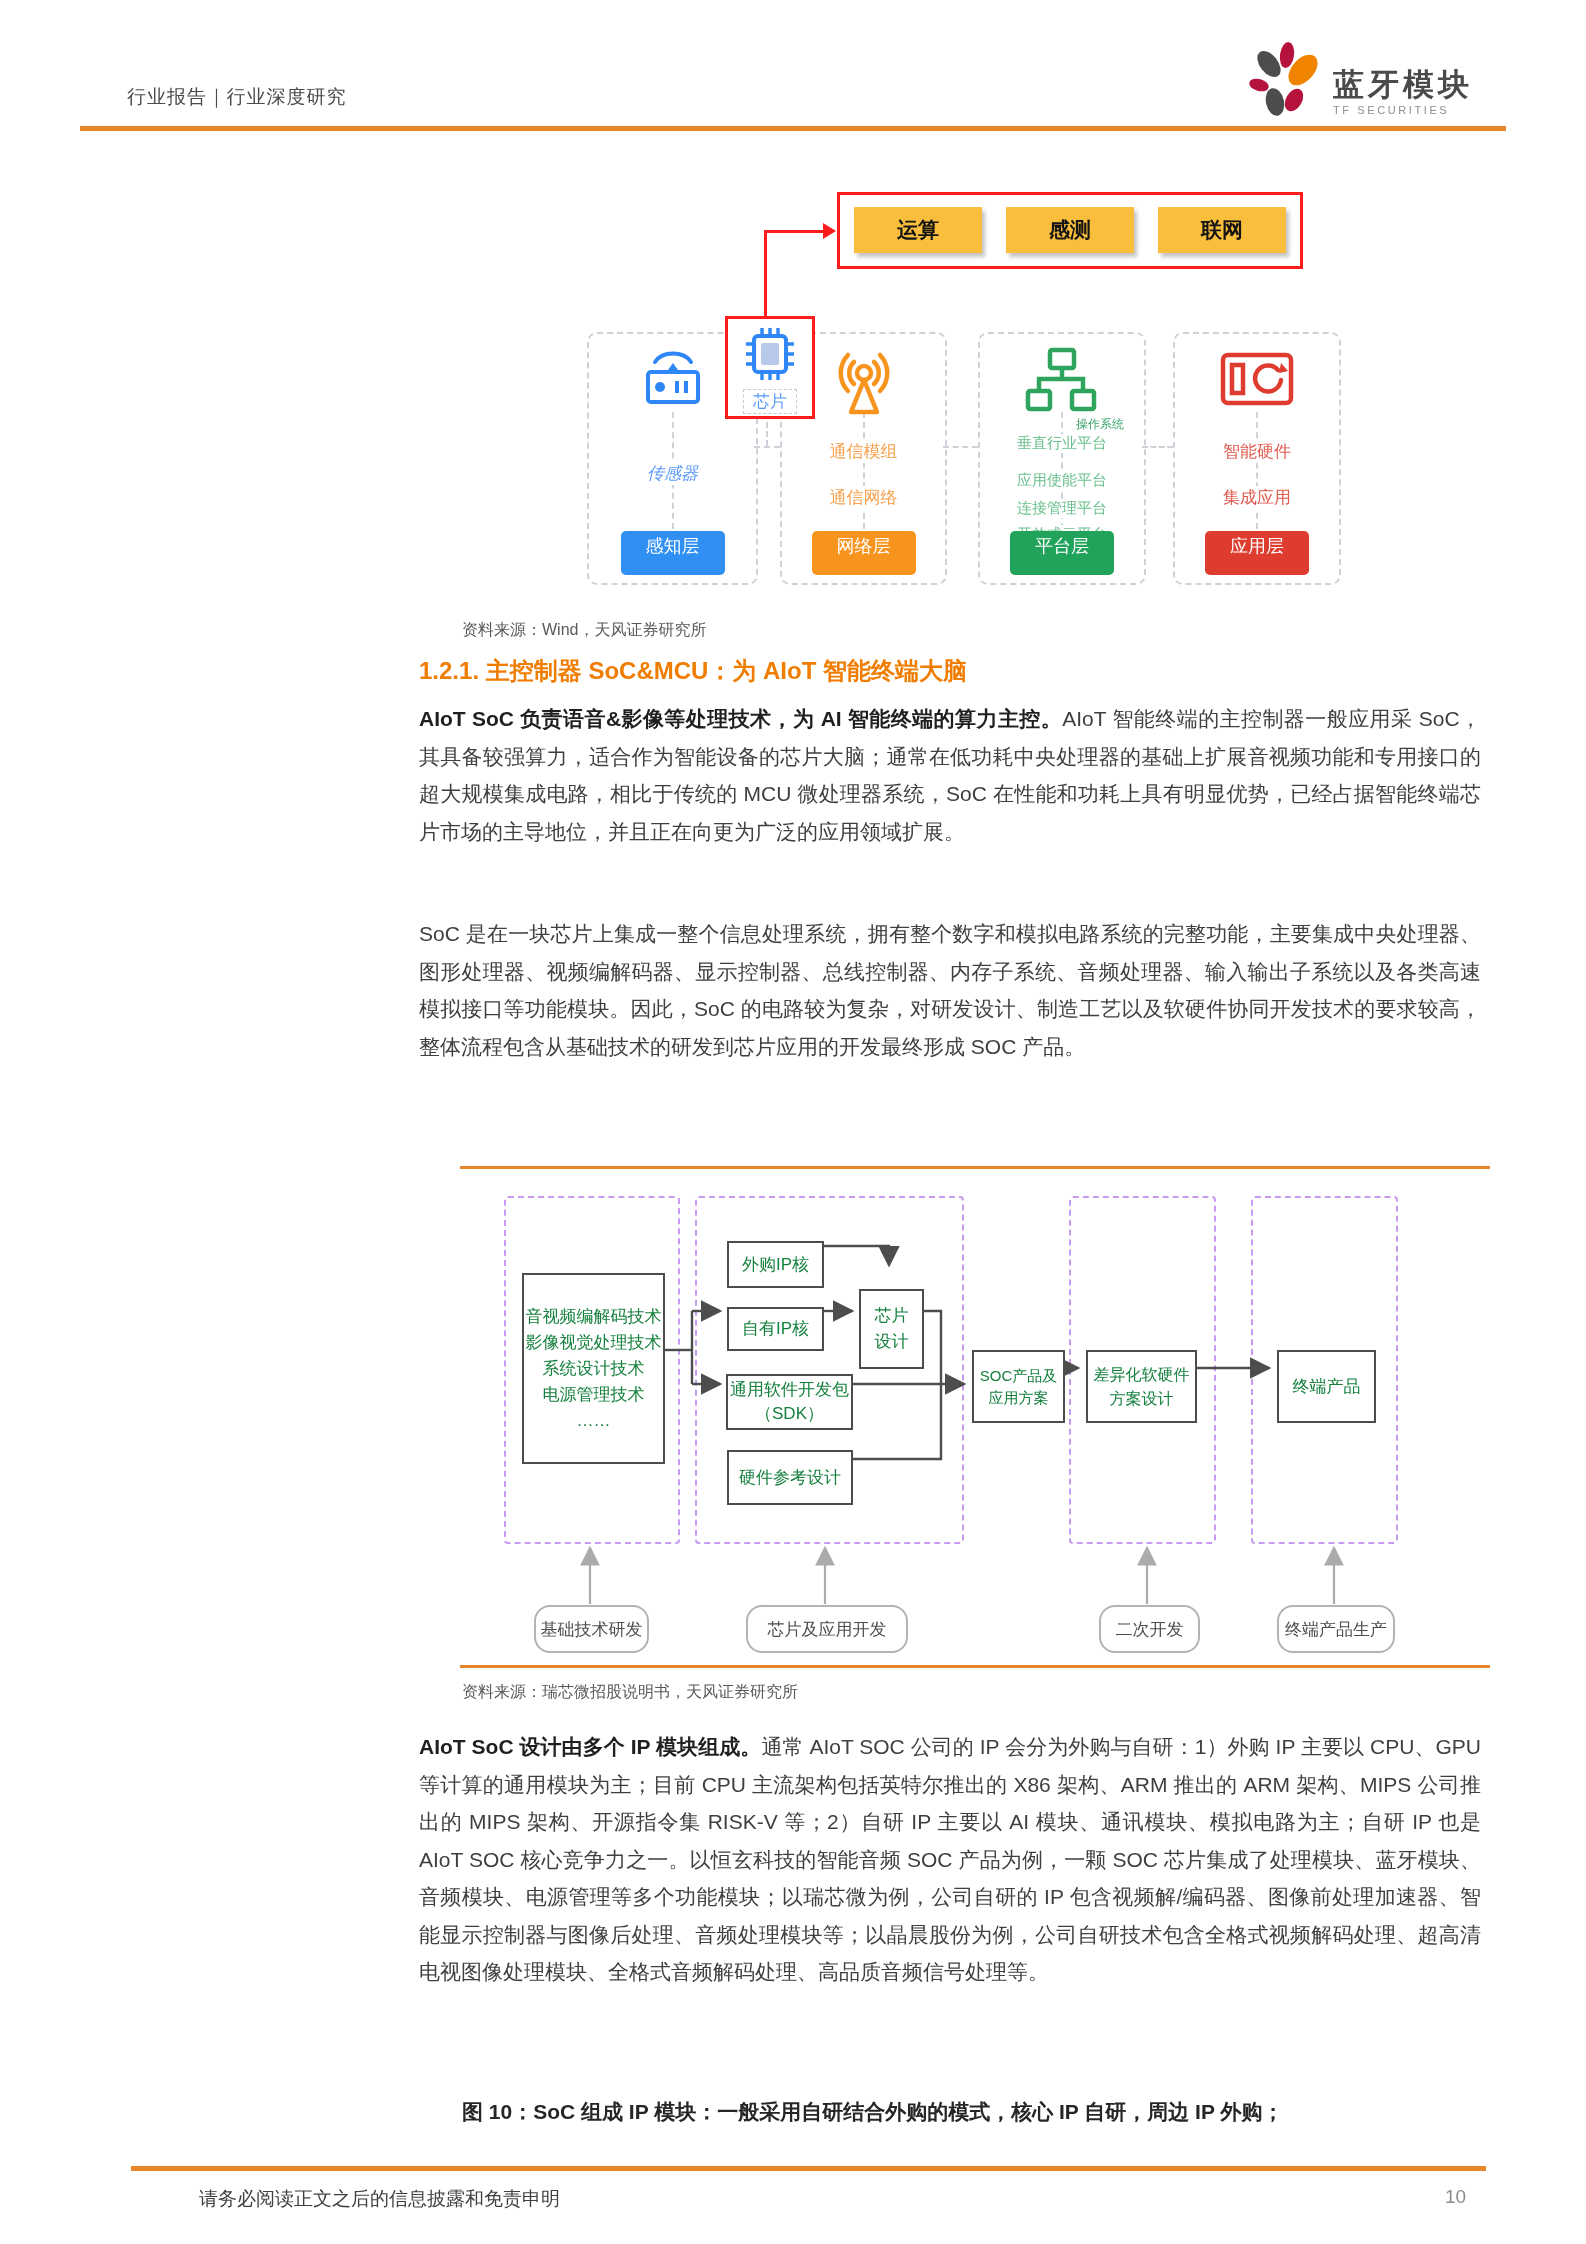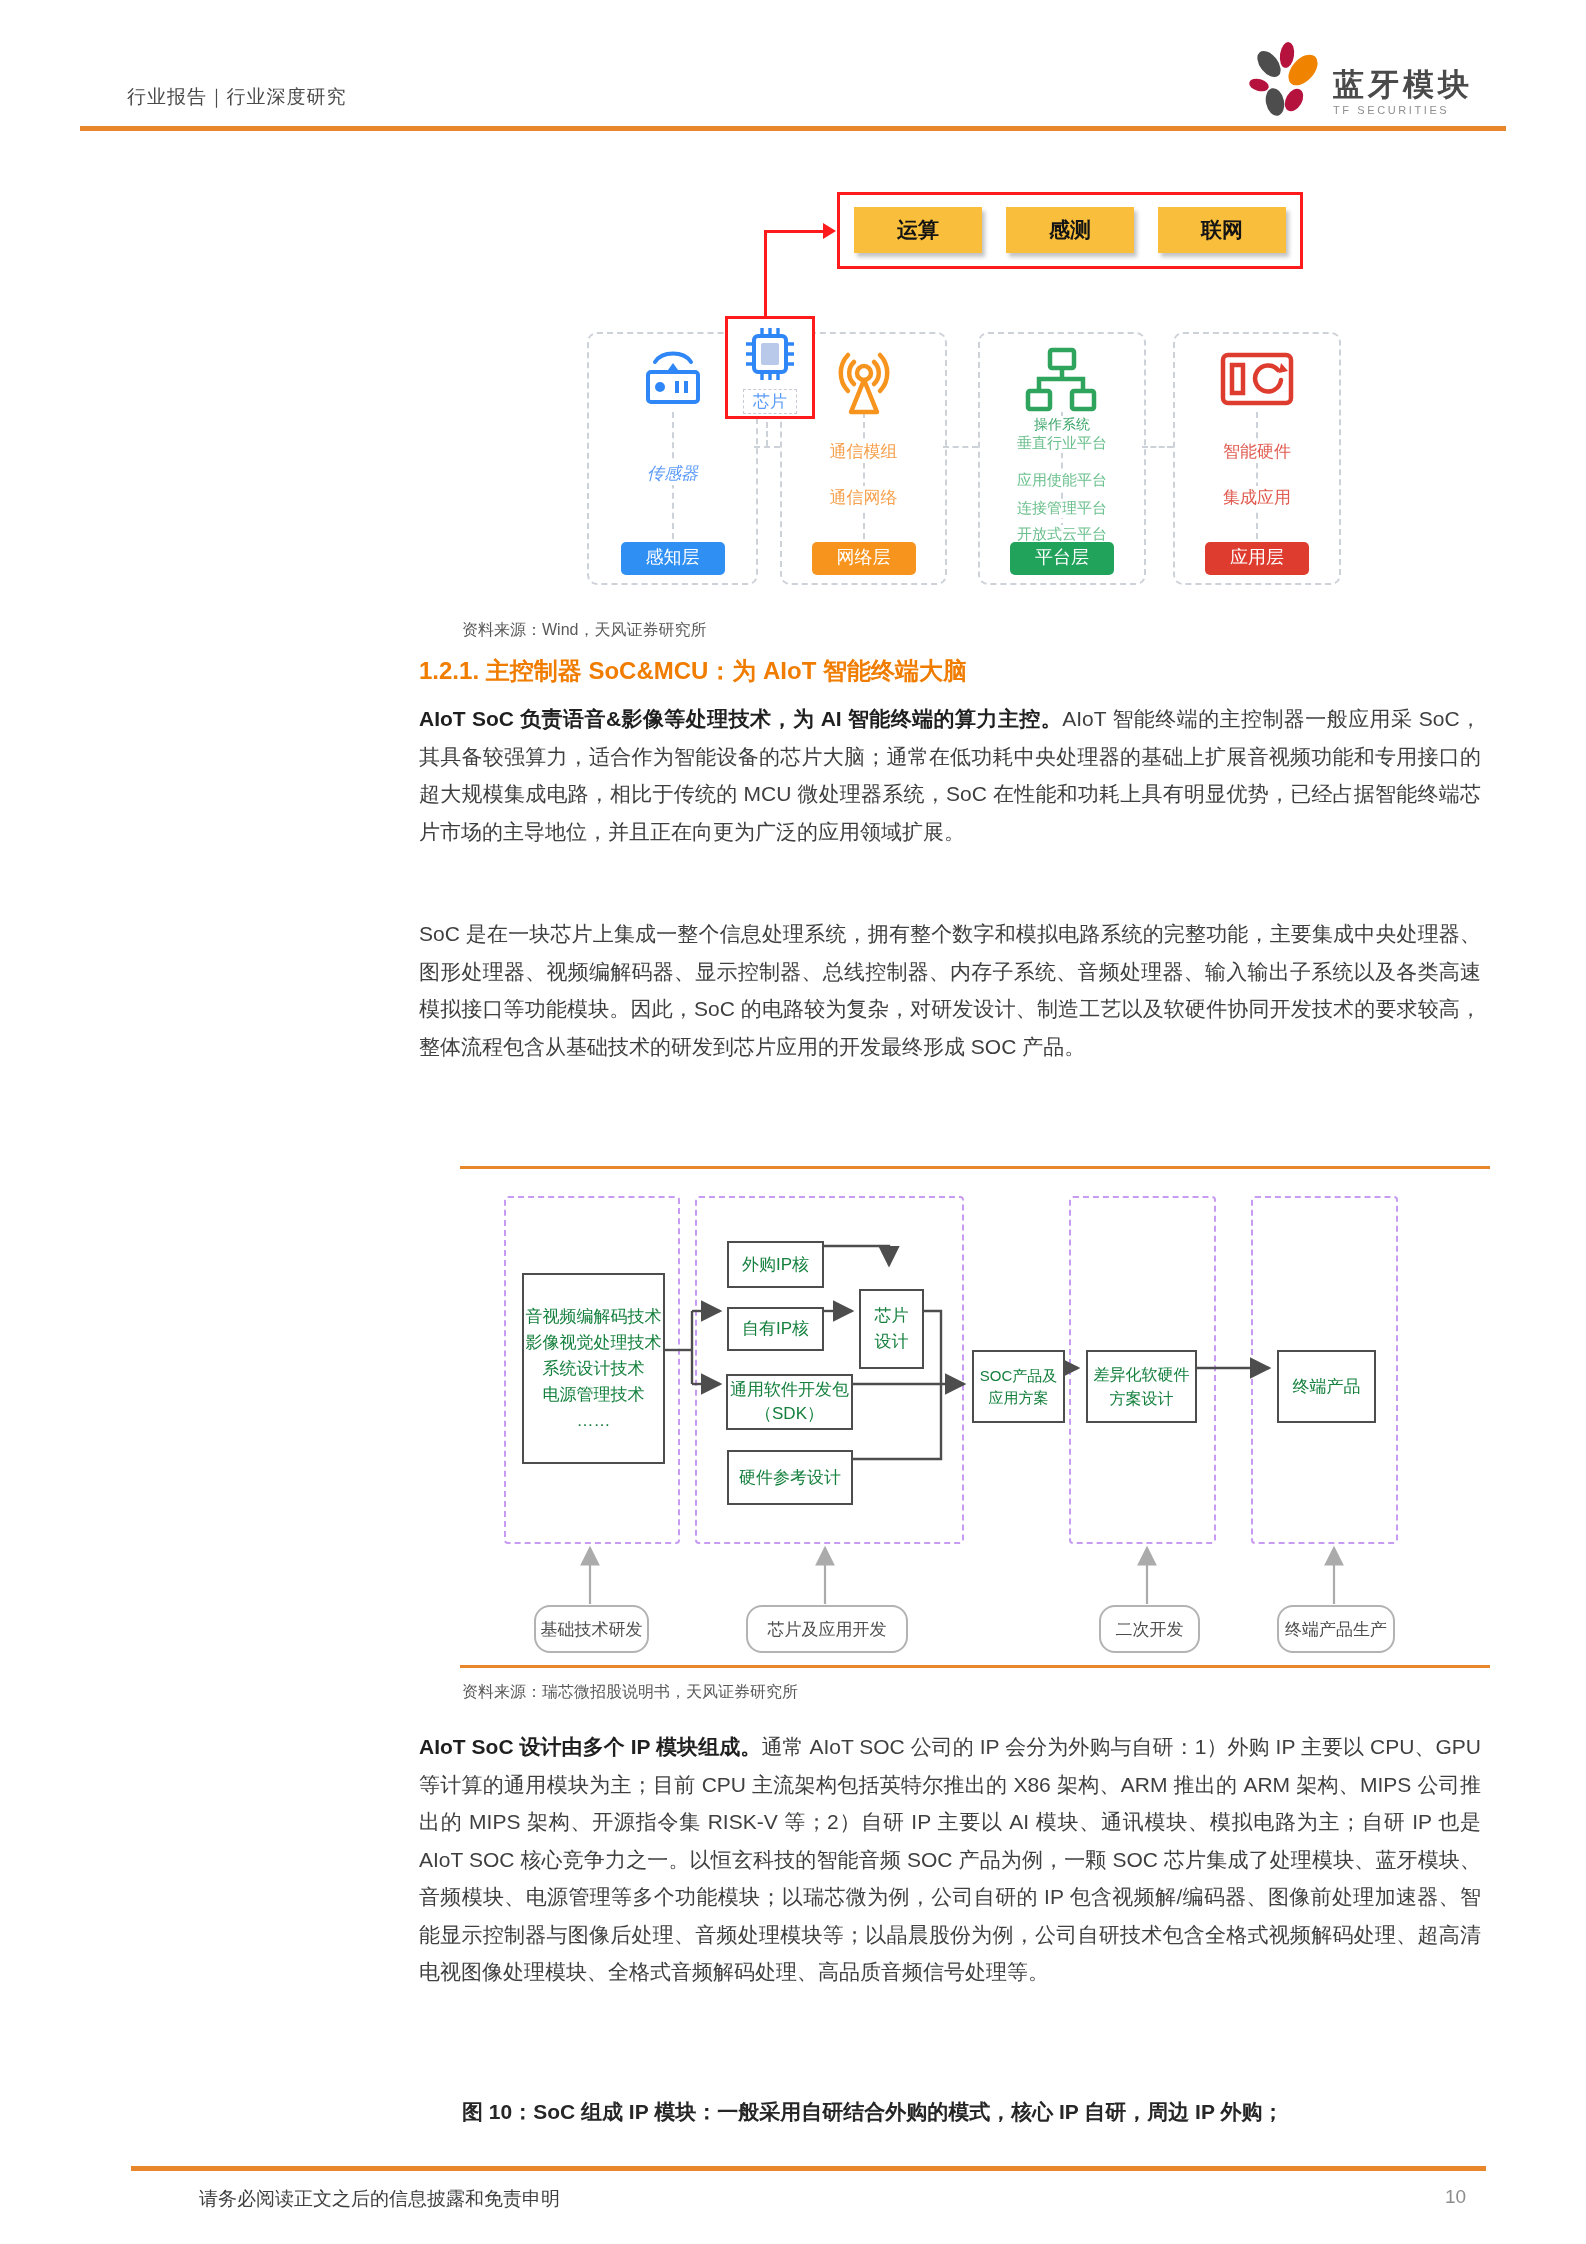--- a/index.html
+++ b/index.html
@@ -22,21 +22,21 @@
   .rline-v{position:absolute;left:179px;top:80px;width:3px;height:86px;background:#FE1B1B;}
   .rline-h{position:absolute;left:179px;top:80px;width:61px;height:3px;background:#FE1B1B;}
   .rarrow{position:absolute;left:238px;top:73px;width:0;height:0;border-left:13px solid #FE1B1B;
           border-top:8.5px solid transparent;border-bottom:8.5px solid transparent;}
   .layer{position:absolute;top:182px;height:249px;border:2px dashed #CDD1D8;border-radius:10px;background:#fff;}
   .l1{left:2px;width:167px;} .l2{left:195px;width:163px;} .l3{left:393px;width:164px;} .l4{left:588px;width:164px;}
   .vdash{position:absolute;left:50%;margin-left:-1px;top:78px;bottom:44px;border-left:2px dashed #CDD1D8;}
   .l-icon{position:absolute;left:50%;transform:translateX(-50%);top:12px;}
   .laylabel{position:absolute;left:50%;transform:translateX(-50%);background:#fff;padding:0 4px;
             white-space:nowrap;font-size:17px;z-index:2;}
-  .badge{position:absolute;left:50%;transform:translateX(-50%);bottom:8px;width:104px;height:33px;line-height:31px;
+  .badge{position:absolute;left:50%;transform:translateX(-50%);bottom:8px;width:104px;height:44px;line-height:31px;
          border-radius:5px;color:#fff;font-size:18px;text-align:center;z-index:2;}
   .bg-blue{background:#2F8FF3;} .bg-orange{background:#F7941E;} .bg-green{background:#22A35B;} .bg-red{background:#DD3C2F;margin-top:9px;}
   .c-blue{color:#5B9BF8;font-style:italic;} .c-orange{color:#F7A14E;} .g1{color:#3BA569;} .g2{color:#6CC08E;} .c-red{color:#E05B50;}
   .chipbox{position:absolute;left:140px;top:166px;width:84px;height:97px;border:3px solid #FE1B1B;background:#fff;
            display:flex;flex-direction:column;align-items:center;z-index:3;}
   .chiplabel{font-size:17px;color:#5B9BF8;border:1px dashed #C6CBD4;padding:0 9px;margin-top:1px;white-space:nowrap;}
   .hdash{position:absolute;top:296px;border-top:2px dashed #CDD1D8;}
   .chipdown{position:absolute;left:181px;top:263px;height:33px;border-left:2px dashed #CDD1D8;}
 
   
@@ -147,21 +147,21 @@
     <div class="layer l3">
       <div class="vdash"></div>
       <span class="l-icon">
         <svg width="84" height="70" viewBox="0 0 84 70" fill="none" stroke="#2EA45C" stroke-width="4.5">
           <rect x="30" y="4" width="24" height="18" rx="2"></rect>
           <path d="M42 22 V33 M19 45 V33 H63 V45"></path>
           <rect x="8" y="45" width="22" height="18" rx="2"></rect>
           <rect x="52" y="45" width="22" height="18" rx="2"></rect>
         </svg>
       </span>
-      <div class="laylabel g1" style="top:82px;font-size:14px;">操作系统</div>
+      <div class="laylabel g1" style="top:82px;font-size:12px;margin-left:38px;">操作系统</div>
       <div class="laylabel g2" style="top:100px;font-size:15px;">垂直行业平台</div>
       <div class="laylabel g2" style="top:137px;font-size:15px;">应用使能平台</div>
       <div class="laylabel g2" style="top:165px;font-size:15px;">连接管理平台</div>
       <div class="laylabel g2" style="top:191px;font-size:15px;">开放式云平台</div>
       <div class="badge bg-green">平台层</div>
     </div>
 
     <div class="layer l4">
       <div class="vdash"></div>
       <span class="l-icon">

